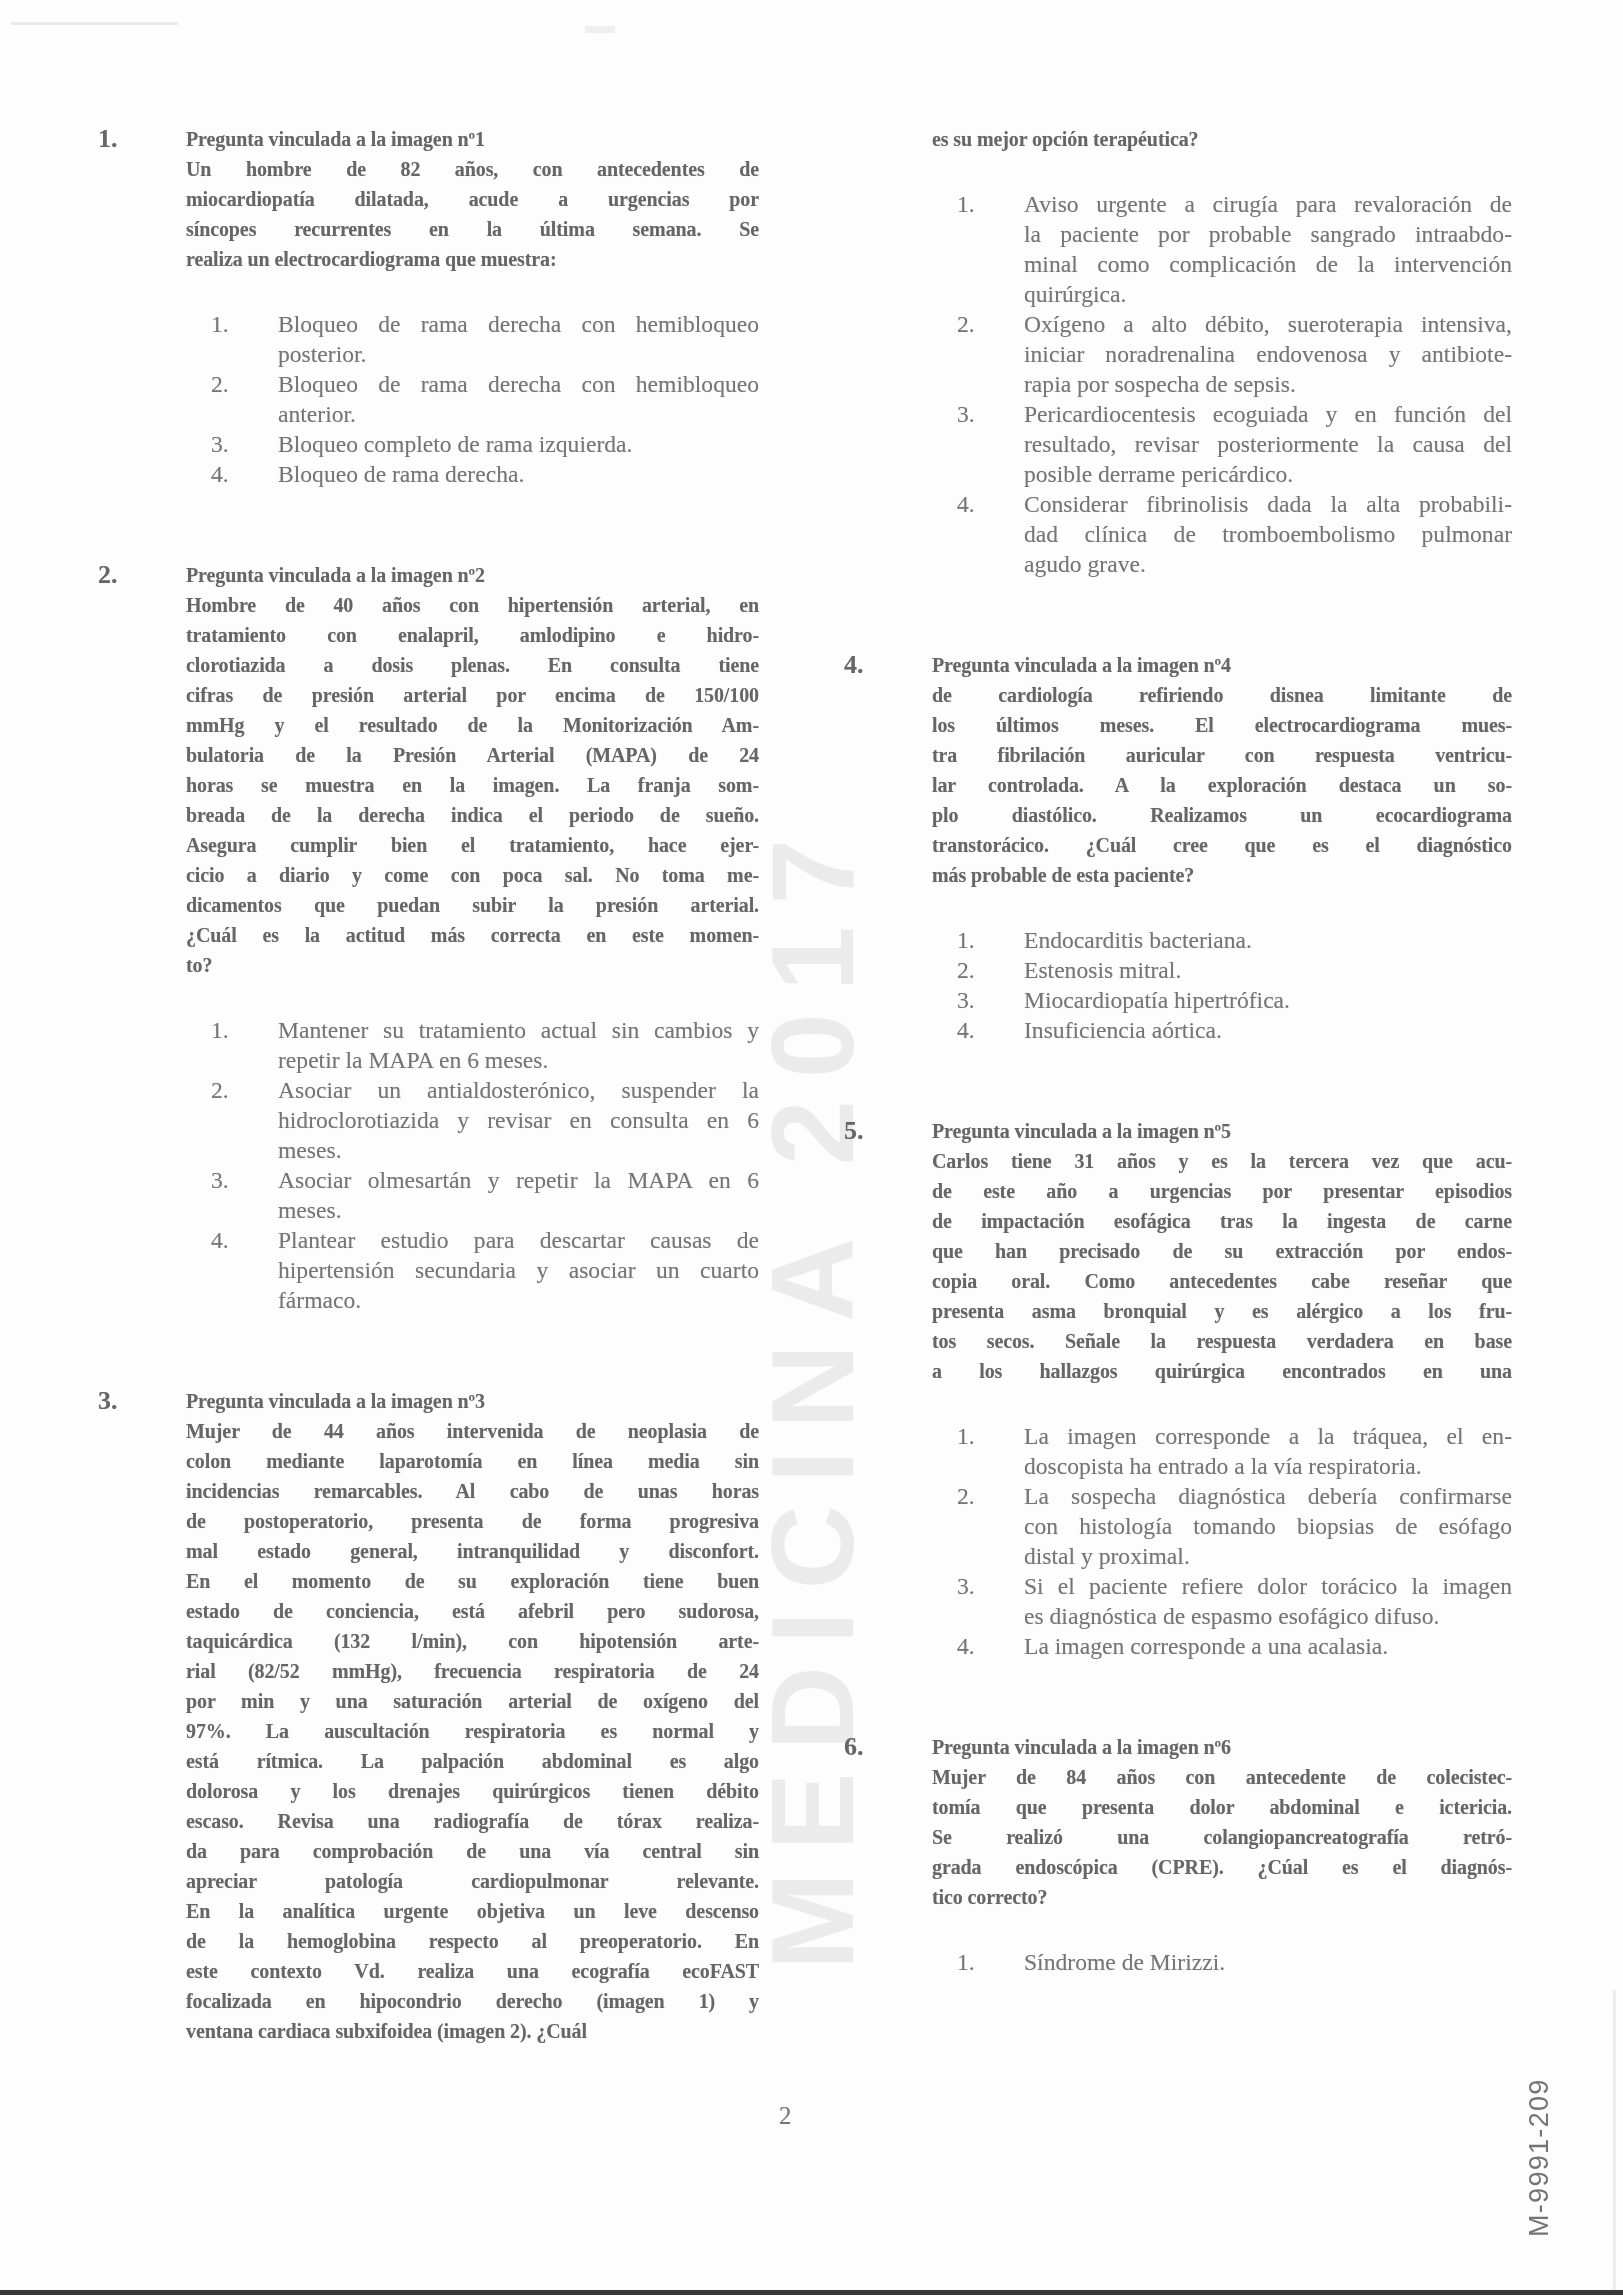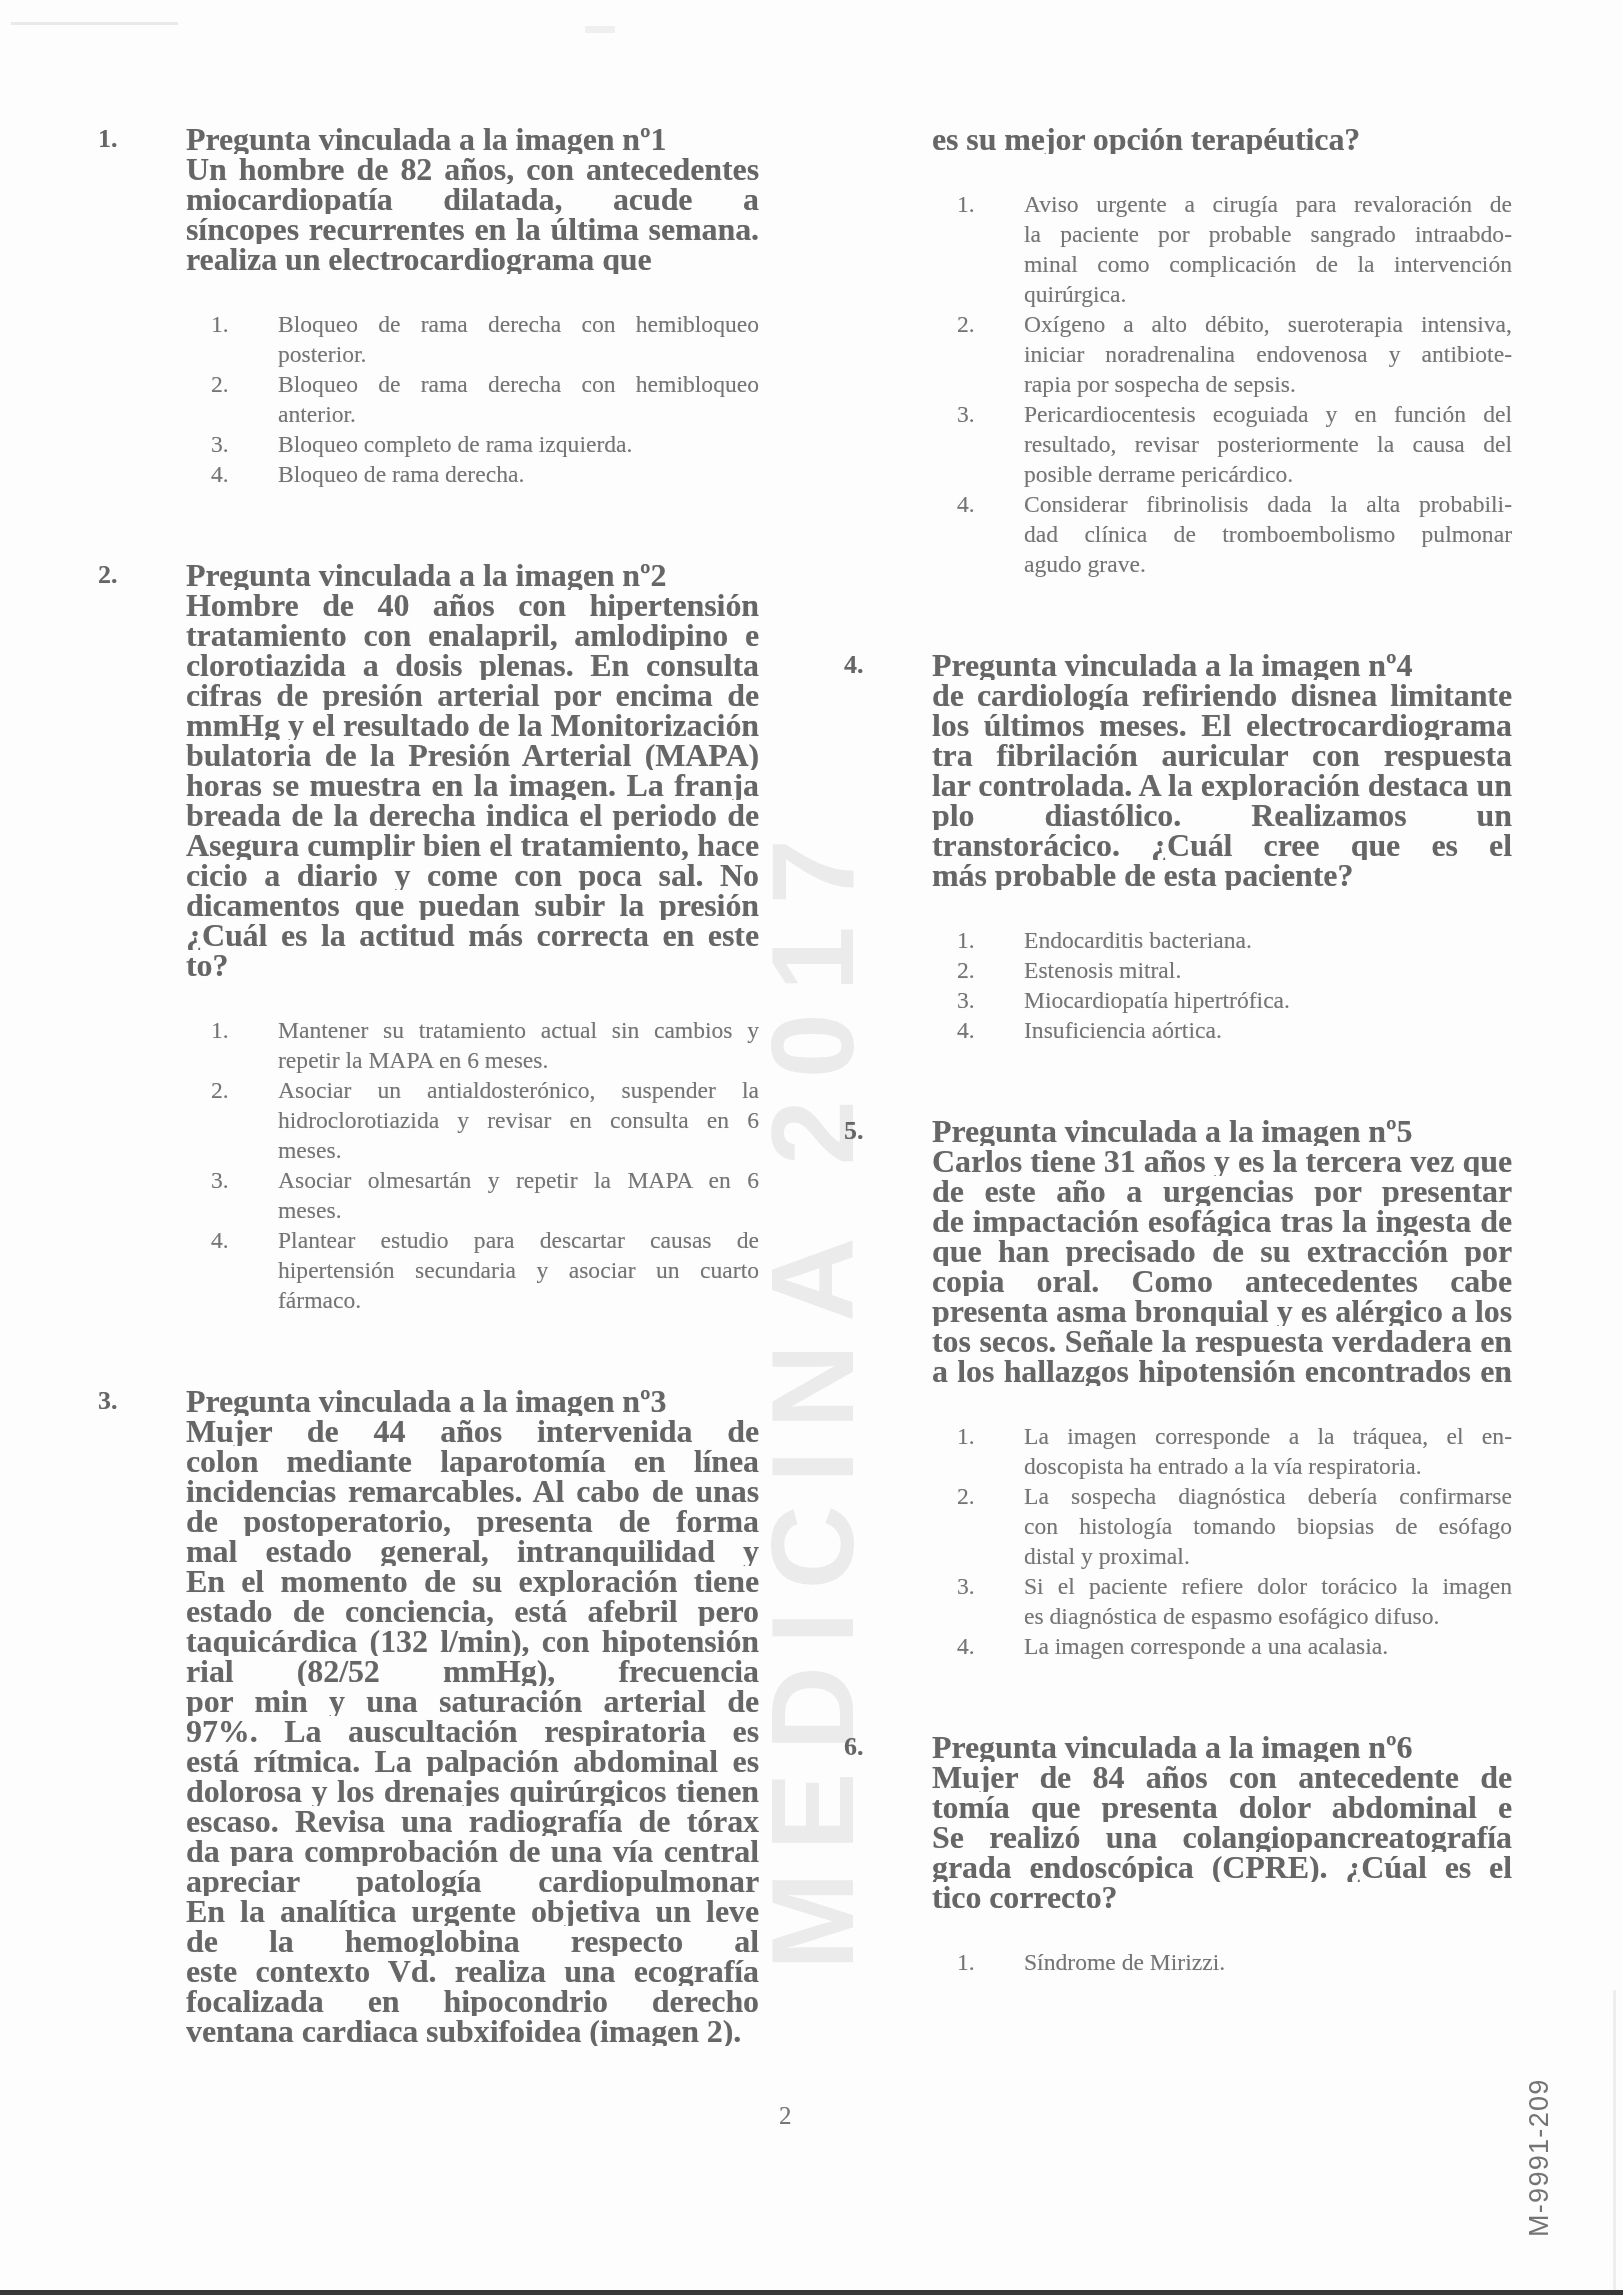--- a/index.html
+++ b/index.html
@@ -12,21 +12,21 @@
     position:relative;width:1623px;height:2295px;overflow:hidden;
     background:#fdfdfd;
     text-shadow:0 0 0.7px rgba(105,105,105,0.35);
   }
   .col{position:absolute;top:124px;}
   #col-left{left:98px;width:661px;}
   #col-right{left:844px;width:668px;}
 
   .q{position:relative;padding-left:88px;margin-bottom:71px;color:#666;}
   .qnum{position:absolute;left:0;top:0;font-weight:bold;font-size:26px;line-height:30px;}
-  .stem{font-weight:bold;font-size:32px;line-height:30px;letter-spacing:-0.1px;}
+  .stem{font-weight:bold;font-size:20px;line-height:30px;letter-spacing:-0.1px;}
   .line{height:30px;overflow:hidden;}
   .jl{text-align:justify;text-align-last:justify;}
   .opts{margin-top:35px;font-weight:normal;font-size:23.6px;line-height:30px;color:#757575;}
   .opt{position:relative;padding-left:92px;}
   .optnum{position:absolute;left:25px;top:0;}
 
   .watermark{
     position:absolute;left:745px;top:694px;height:1276px;width:134px;
     writing-mode:vertical-rl;transform:rotate(180deg);
     font-family:"Liberation Sans", sans-serif;font-weight:bold;
@@ -227,21 +227,21 @@
         <span class="qnum">5.</span>
         <div class="stem">
           <div class="line">Pregunta vinculada a la imagen nº5</div>
           <div class="line jl">Carlos tiene 31 años y es la tercera vez que acu-</div>
           <div class="line jl">de este año a urgencias por presentar episodios</div>
           <div class="line jl">de impactación esofágica tras la ingesta de carne</div>
           <div class="line jl">que han precisado de su extracción por endos-</div>
           <div class="line jl">copia oral. Como antecedentes cabe reseñar que</div>
           <div class="line jl">presenta asma bronquial y es alérgico a los fru-</div>
           <div class="line jl">tos secos. Señale la respuesta verdadera en base</div>
-          <div class="line jl">a los hallazgos hipotensión encontrados en una</div>
+          <div class="line jl">a los hallazgos quirúrgica encontrados en una</div>
         </div>
         <div class="opts">
           <div class="opt">
             <span class="optnum">1.</span>
             <div class="line jl">La imagen corresponde a la tráquea, el en-</div>
             <div class="line">doscopista ha entrado a la vía respiratoria.</div>
           </div>
           <div class="opt">
             <span class="optnum">2.</span>
             <div class="line jl">La sospecha diagnóstica debería confirmarse</div>

